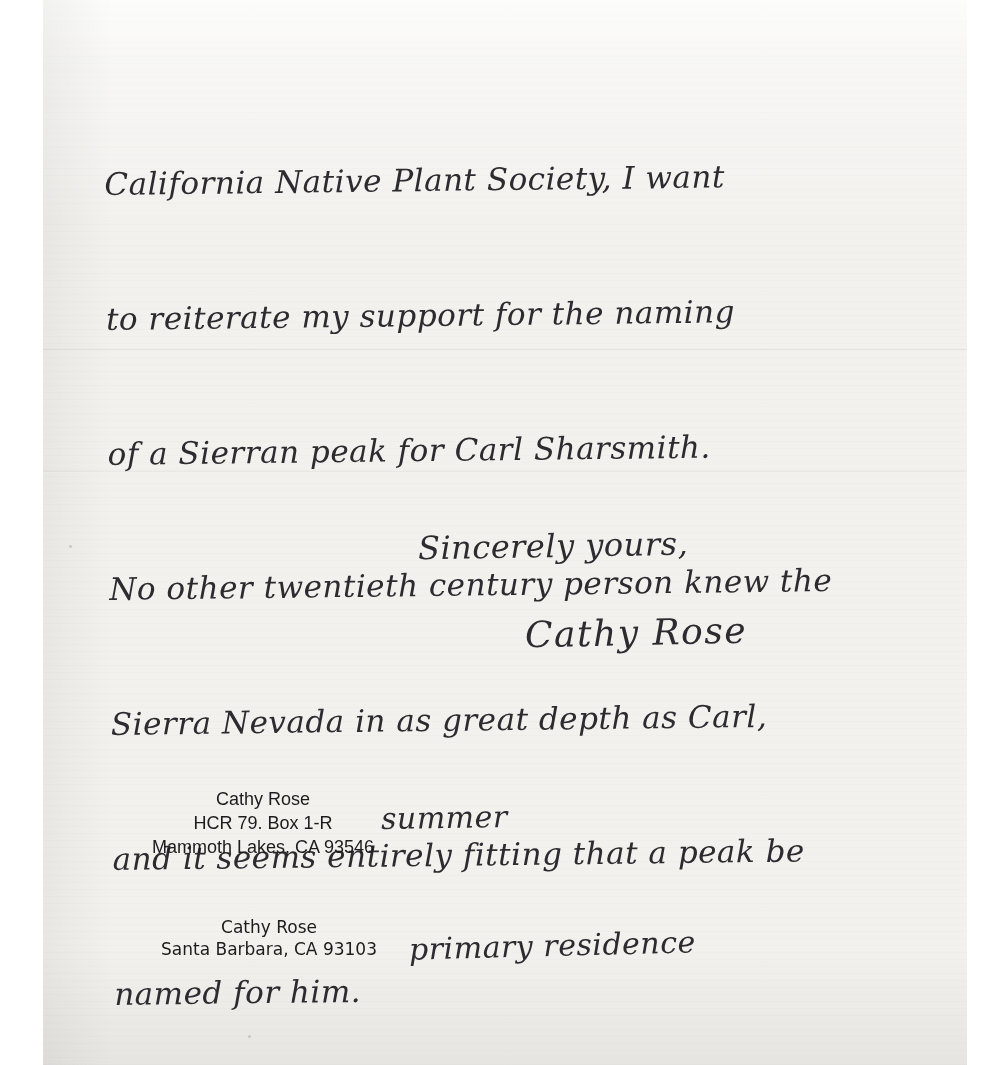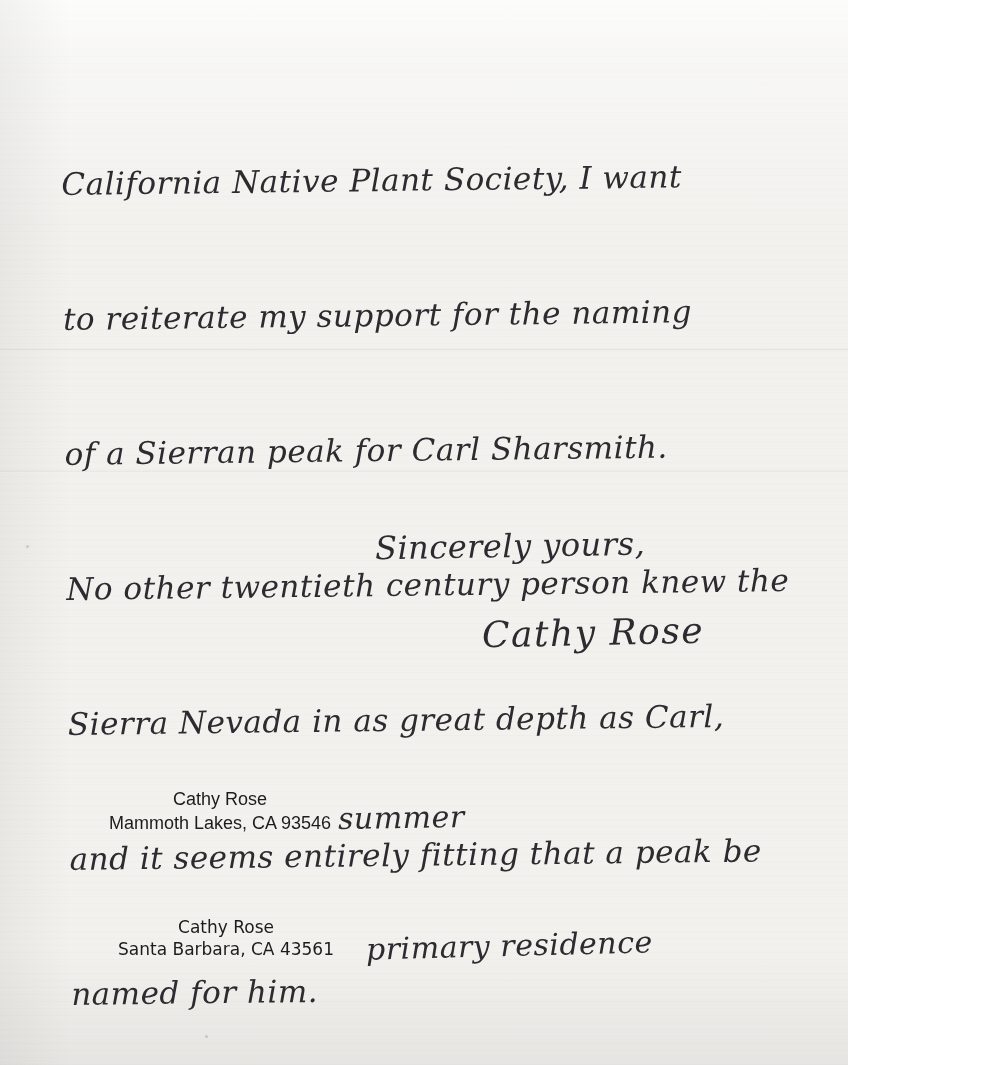--- a/index.html
+++ b/index.html
@@ -9,31 +9,32 @@
   }
   body {
     width: 994px;
     height: 1065px;
     overflow: hidden;
     font-family: "Liberation Sans", sans-serif;
   }
 
   #page {
     position: relative;
-    width: 848px;
+    width: 924px;
     height: 1065px;
     background: #f2f1ee;
     background-image:
       linear-gradient(to bottom, rgba(255,255,255,0.55) 0%, rgba(255,255,255,0.0) 22%),
       repeating-linear-gradient(to bottom,
         rgba(0,0,0,0.012) 0px,
         rgba(0,0,0,0.012) 1px,
         rgba(255,255,255,0.0) 1px,
         rgba(255,255,255,0.0) 7px);
     overflow: hidden;
+    margin-left: 43px;
   }
 
   
   .paper-shade {
     position: absolute;
     pointer-events: none;
   }
   .shade-left {
     left: 0; top: 0; width: 70px; height: 1065px;
     background: linear-gradient(to right, rgba(0,0,0,0.045), rgba(0,0,0,0));
@@ -160,23 +161,24 @@
     
     
     
   </div>
 
   <div class="hand" id="closing-line">Sincerely yours,</div>
   <div class="hand" id="signature-line">Cathy Rose</div>
 
   <div class="label-block" id="label-summer">
     <span class="line">Cathy Rose</span>
+    <span class="line">HCR 79. Box 1-R</span>
     <span class="line">Mammoth Lakes, CA 93546</span>
   </div>
   <div class="hand" id="note-summer">summer</div>
 
   <div class="label-block" id="label-primary">
     <span class="line">Cathy Rose</span>
-    <span class="line">Santa Barbara, CA 43561</span>
+    <span class="line">Santa Barbara, CA 93103</span>
   </div>
   <div class="hand" id="note-primary">primary residence</div>
 
 </div>
 
 </body></html>

